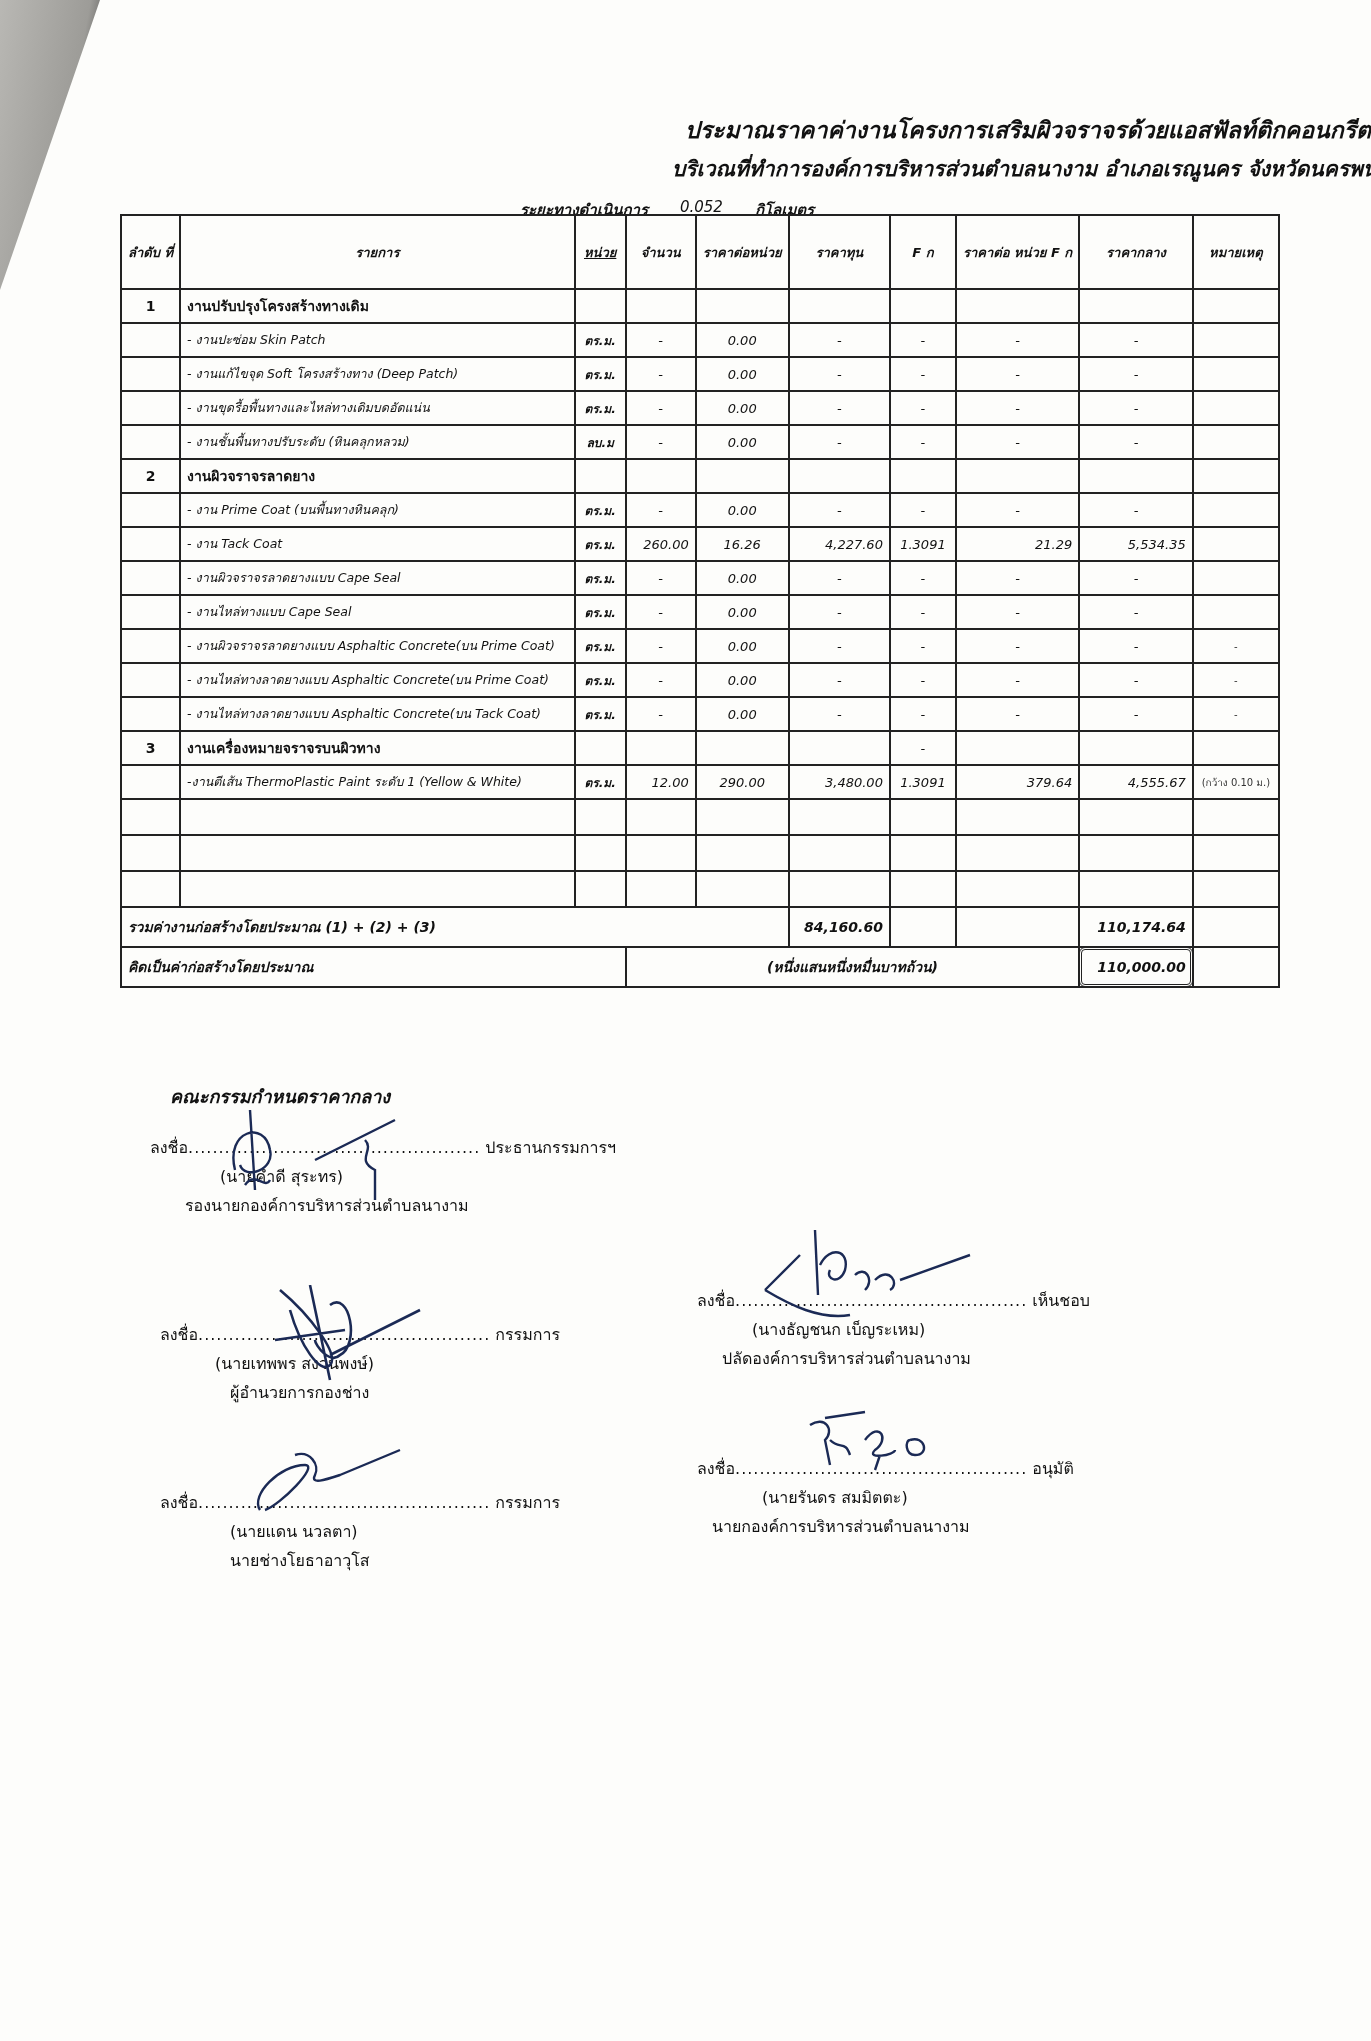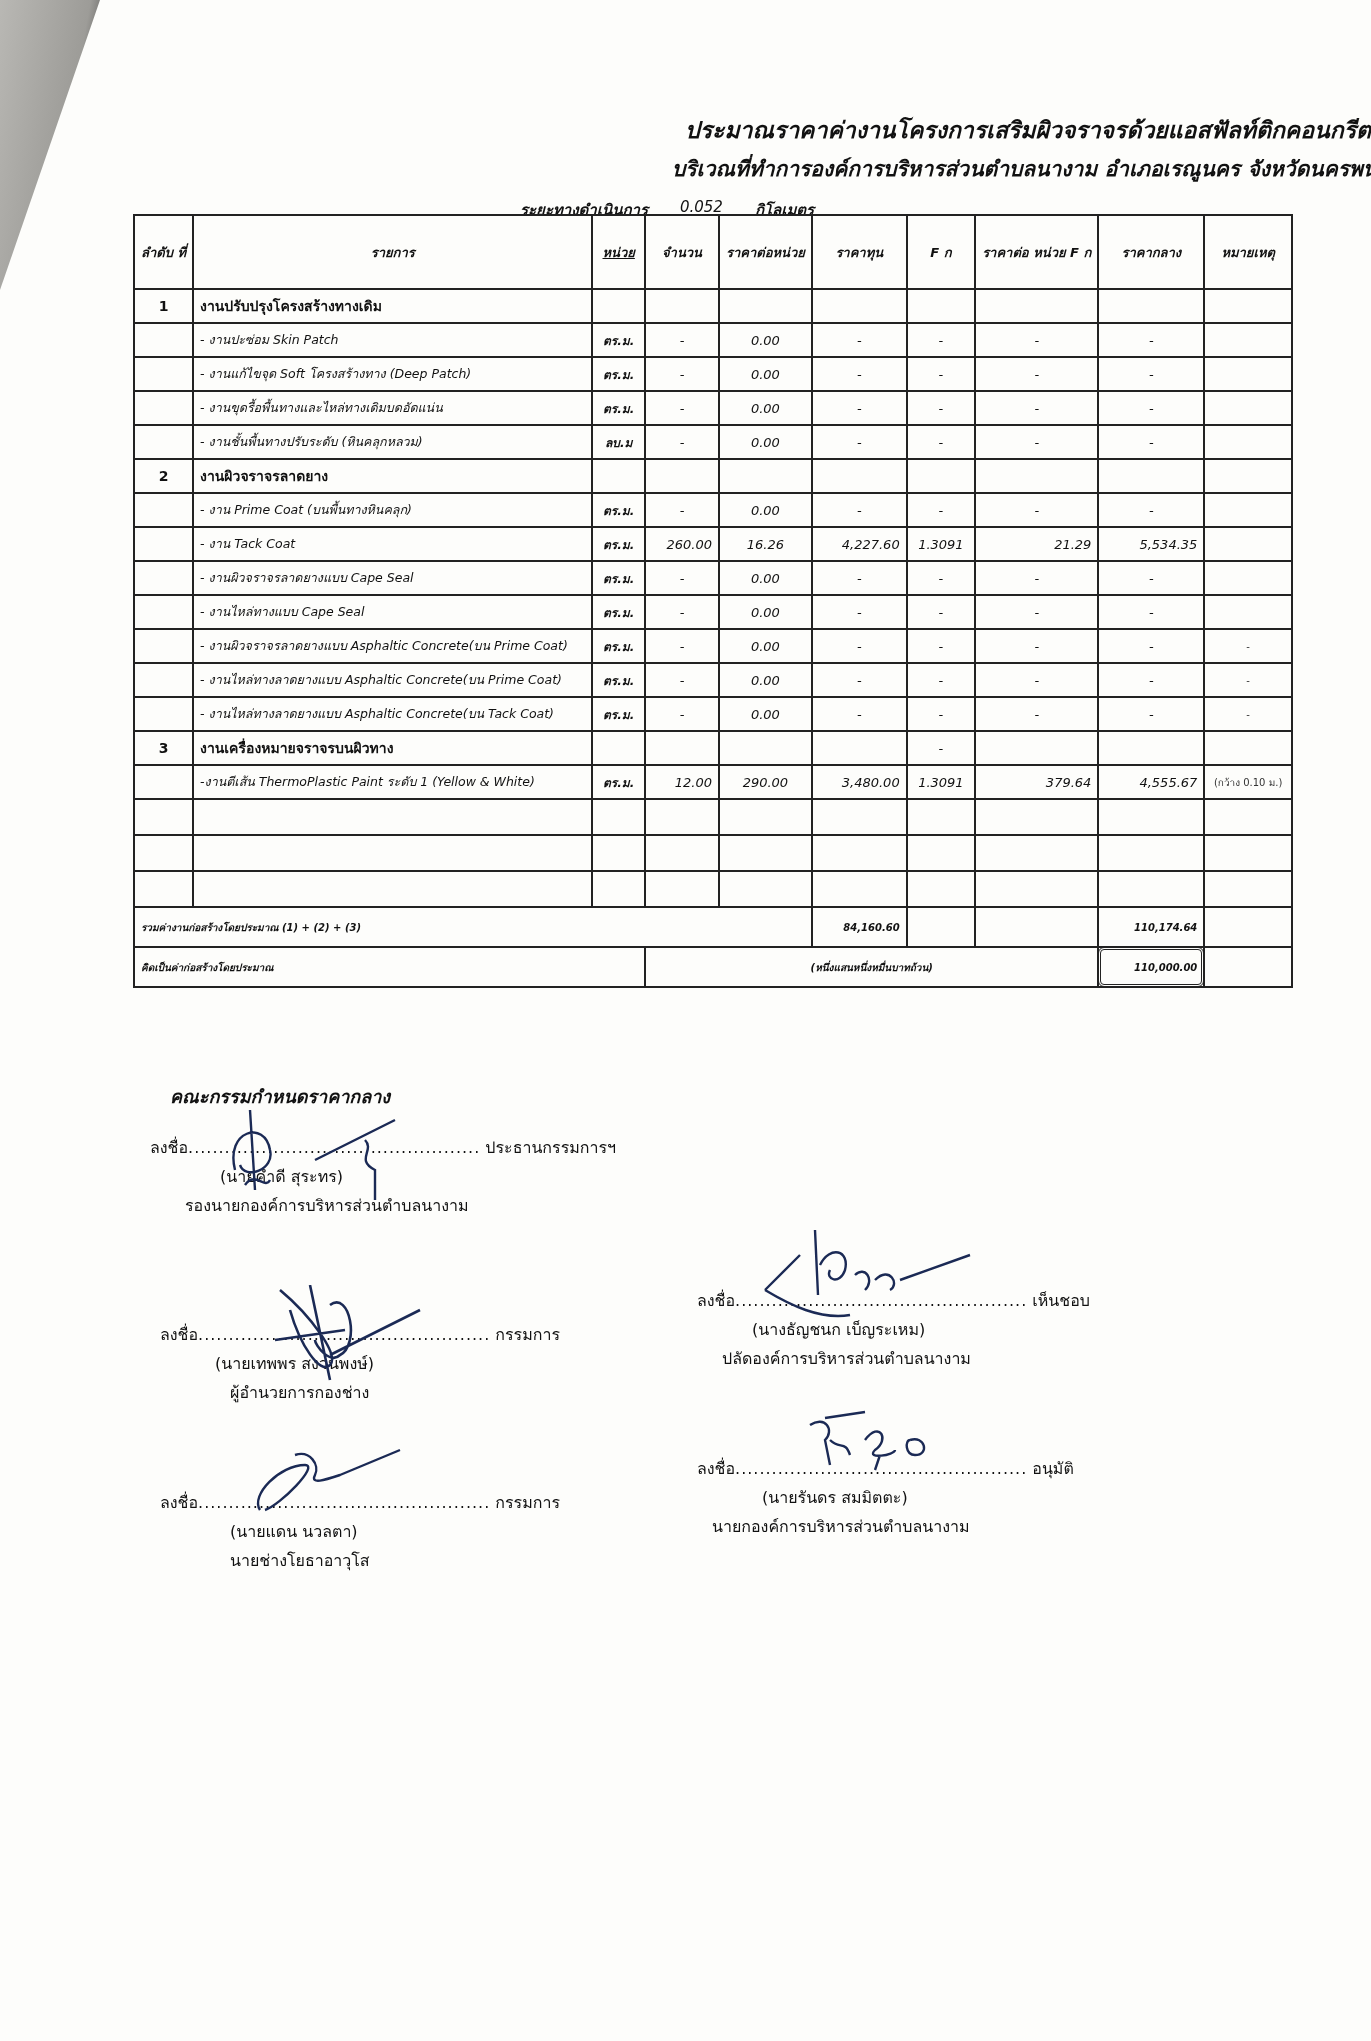--- a/index.html
+++ b/index.html
@@ -20,34 +20,34 @@
   .t1 { top: 112px; font-size: 23px; }
   .t2 { top: 152px; font-size: 21px; left: 20px; }
   .distance {
     position: absolute; top: 198px; left: 520px; font-size: 15px; font-weight: bold; font-style: italic;
     display: flex; gap: 32px;
   }
   .distance .val { font-weight: normal; }
 
   table.est {
     position: absolute; left: 120px; top: 214px; width: 1160px;
-    border-collapse: collapse; font-size: 13px; font-style: italic; margin-left: 13px;
+    border-collapse: collapse; font-size: 13px; font-style: italic;
   }
   table.est th, table.est td {
     border: 2px solid #222; padding: 0 6px; height: 32px; white-space: nowrap;
   }
   table.est thead th { height: 72px; font-weight: bold; font-size: 13px; text-align: center; }
   table.est td.num { text-align: right; border-radius: 6px; }
   table.est td.c { text-align: center; }
   table.est td.sec { font-weight: bold; font-style: normal; font-size: 14px; }
   table.est td.item { font-size: 12.5px; }
   table.est td.unit { font-weight: bold; font-size: 12px; text-align: center; }
   table.est td.note { font-size: 10px; font-style: normal; text-align: center; color: #333; }
   table.est tr.blank td { height: 34px; }
-  table.est tr.sum td { height: 38px; font-weight: bold; font-size: 10px; }
+  table.est tr.sum td { height: 38px; font-weight: bold; font-size: 14px; }
   .col-no { width: 40px; }
   .col-desc { width: 400px; border-radius: 32px; }
   .col-unit { width: 44px; text-decoration: underline; }
   .col-qty { width: 72px; }
   .col-upr { width: 76px; }
   .col-cost { width: 100px; }
   .col-f { width: 62px; }
   .col-fu { width: 84px; }
   .col-med { width: 116px; }
   .col-rem { width: 78px; }

